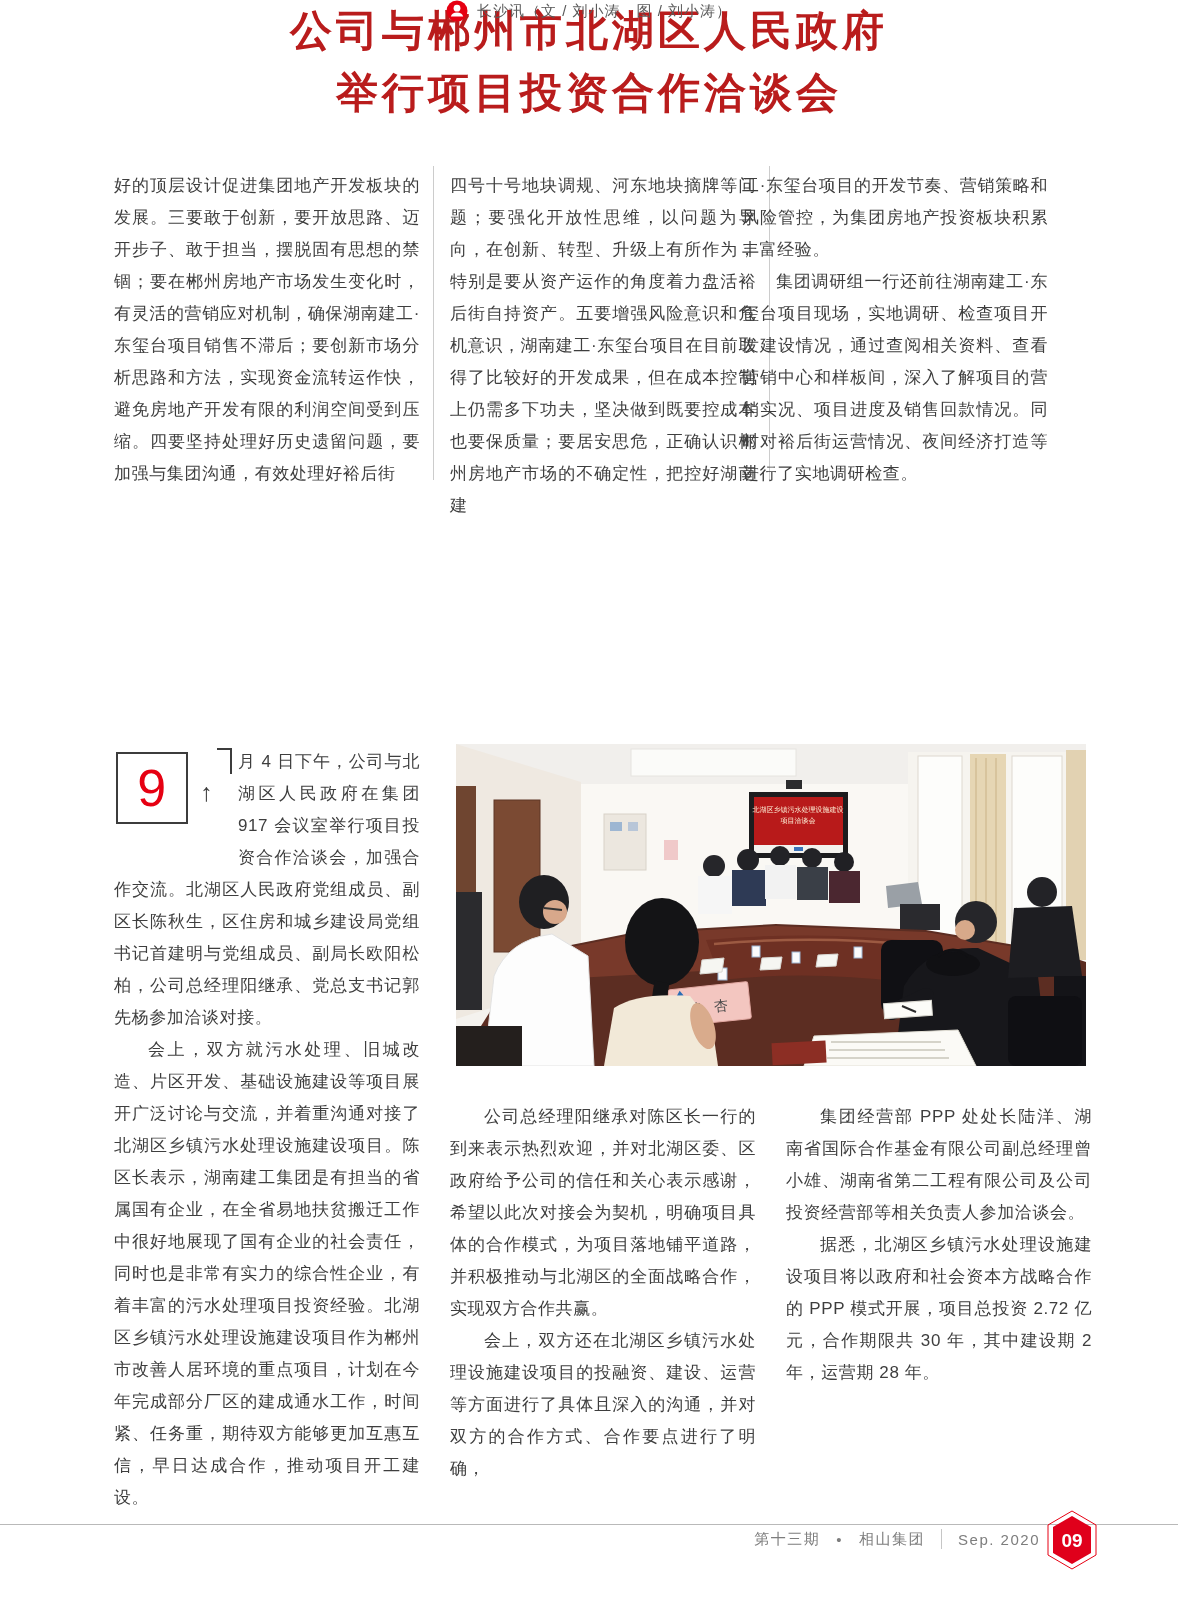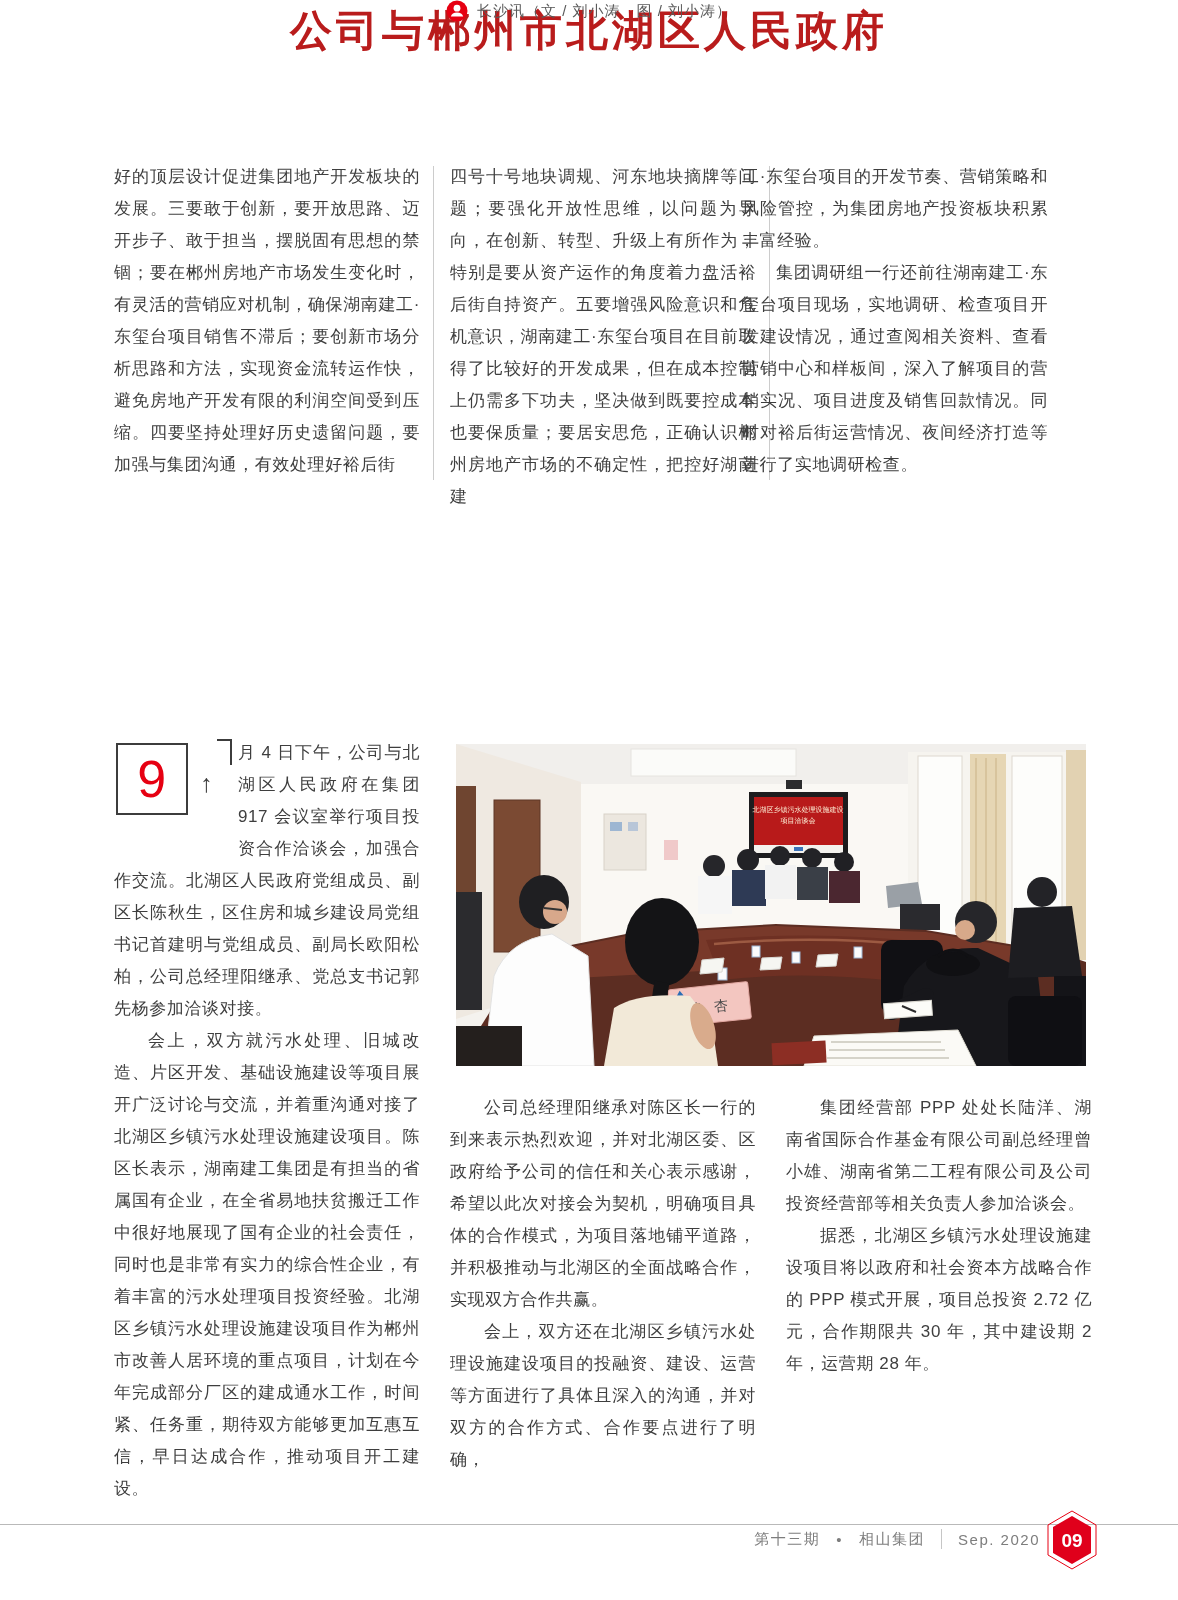--- a/index.html
+++ b/index.html
@@ -1,19 +1,19 @@
 <!DOCTYPE html>
 <html><head>
 <meta charset="utf-8">
 <style>
   html,body{margin:0;padding:0;background:#ffffff;}
   .page{position:relative;width:1178px;height:1600px;margin:0 auto;background:#ffffff;
         font-family:"Liberation Sans","DejaVu Sans",sans-serif;overflow:hidden;}
   .body-text{font-size:17px;line-height:32px;letter-spacing:0.6px;color:#3e3e3e;
-             text-align:justify;text-justify:inter-ideograph;}
+             text-align:justify;text-justify:inter-ideograph;margin-top:9px;}
   .col{position:absolute;width:306px;}
   .col p{margin:0;padding:0;}
   .indent{text-indent:2em;}
   .vdivider{position:absolute;width:1px;background:#cccccc;}
   
   .headline{position:absolute;left:0;top:540;width:100%;text-align:center;
             color:#b91c1c;font-weight:900;font-size:42px;letter-spacing:4px;line-height:62px;}
   .byline{position:absolute;left:0;top:674;width:100%;display:flex;justify-content:center;
           align-items:center;gap:9px;color:#5a5a5a;font-size:15px;letter-spacing:1px;}
   .byline .icn{width:22px;height:22px;flex:0 0 auto;}
@@ -47,20 +47,21 @@
     <p>四号十号地块调规、河东地块摘牌等问题；要强化开放性思维，以问题为导向，在创新、转型、升级上有所作为，特别是要从资产运作的角度着力盘活裕后街自持资产。五要增强风险意识和危机意识，湖南建工·东玺台项目在目前取得了比较好的开发成果，但在成本控制上仍需多下功夫，坚决做到既要控成本也要保质量；要居安思危，正确认识郴州房地产市场的不确定性，把控好湖南建</p>
   </div>
   <div class="vdivider" style="left:769px;top:166px;height:314px;"></div>
   <div class="col body-text" style="left:742px;top:161px;">
     <p>工·东玺台项目的开发节奏、营销策略和风险管控，为集团房地产投资板块积累丰富经验。</p>
     <p class="indent">集团调研组一行还前往湖南建工·东玺台项目现场，实地调研、检查项目开发建设情况，通过查阅相关资料、查看营销中心和样板间，深入了解项目的营销实况、项目进度及销售回款情况。同时对裕后街运营情况、夜间经济打造等进行了实地调研检查。</p>
   </div>
 
   <div class="headline">
     <div>公司与郴州市北湖区人民政府</div>
+    <div>举行项目投资合作洽谈会</div>
   </div>
 
   <div class="byline">
     <svg class="icn" viewBox="0 0 22 22">
       <circle cx="11" cy="11" r="10.5" fill="#e60012"></circle>
       <circle cx="11" cy="8.2" r="3.4" fill="#ffffff"></circle>
       <path d="M4.8 16.6 a6.4 5.4 0 0 1 12.4 0 z" fill="#ffffff"></path>
     </svg>
     <span>长沙讯（文 / 刘小涛　图 / 刘小涛）</span>
   </div>

